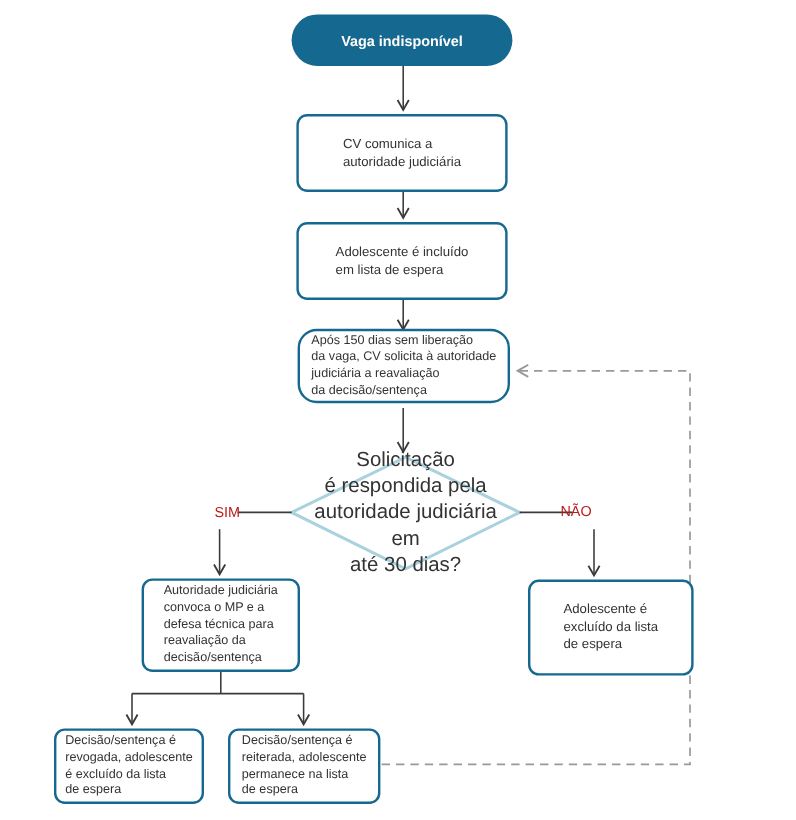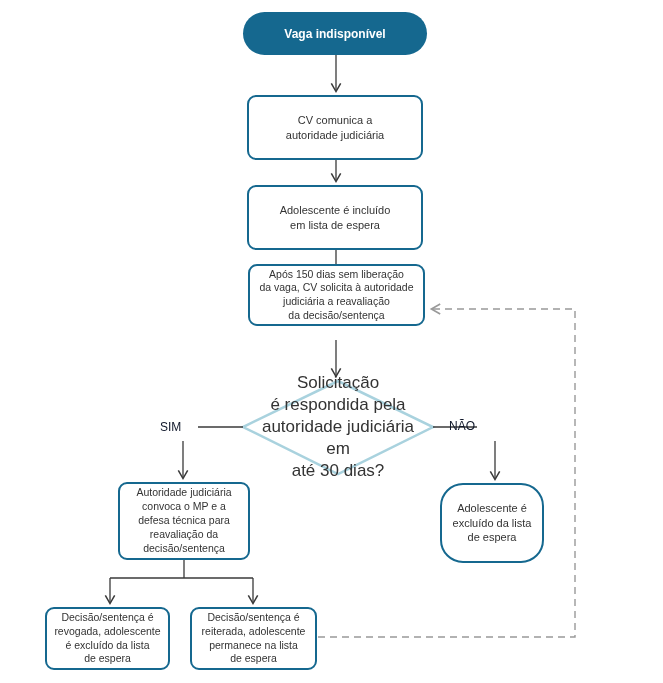--- a/index.html
+++ b/index.html
@@ -3,36 +3,36 @@
 <meta charset="utf-8">
 <style>
   html,body{margin:0;padding:0;background:#ffffff;}
   .canvas{
     position:relative;width:663px;height:683px;background:#ffffff;overflow:hidden;
     font-family:"Liberation Sans","DejaVu Sans",sans-serif;color:#333333;
   }
   .connector-layer{position:absolute;left:0;top:0;width:663px;height:683px;}
   .node{
     position:absolute;display:flex;align-items:center;justify-content:center;
-    text-align:center;box-sizing:border-box;
+    text-align:left;box-sizing:border-box;
   }
   .pill{
     background:#15688f;border-radius:22px;color:#ffffff;font-weight:bold;font-size:12px;
   }
   .rect{
     background:#ffffff;border:2px solid #15688f;border-radius:9px;font-size:11px;line-height:1.32;
   }
   .rect-small{font-size:10.5px;line-height:1.3;}
   .label{white-space:pre-line;}
   .diamond-label{
     position:absolute;display:flex;align-items:center;justify-content:center;
     text-align:center;font-size:17px;line-height:1.3;
   }
   .branch-label{
-    position:absolute;font-size:12px;color:#0f172a;text-align:left;
+    position:absolute;font-size:12px;color:#b91c1c;text-align:right;
   }
 </style>
 </head>
 <body>
 
 <div class="canvas">
 
   <svg class="connector-layer" width="663" height="683" viewBox="0 0 663 683">
     <defs>
       <marker id="arrowDark" viewBox="0 0 10 10" refX="7.5" refY="5" markerWidth="9" markerHeight="9" orient="auto-start-reverse">
@@ -71,21 +71,21 @@
   <div class="node rect" style="left:247px;top:185px;width:176px;height:65px;">
     <span class="label">Adolescente é incluído
 em lista de espera</span>
   </div>
 
   <div class="node rect" style="left:247px;top:95px;width:176px;height:65px;">
     <span class="label">CV comunica a
 autoridade judiciária</span>
   </div>
 
-  <div class="node rect rect-small" style="left:248px;top:264px;width:177px;height:62px;">
+  <div class="node rect rect-small" style="left:248px;top:274px;width:177px;height:62px;border-radius:16px;">
     <span class="label">Após 150 dias sem liberação
 da vaga, CV solicita à autoridade
 judiciária a reavaliação
 da decisão/sentença</span>
   </div>
 
   <div class="diamond-label" style="left:251px;top:388px;width:174px;height:78px;">
     <span class="label">Solicitação
 é respondida pela
 autoridade judiciária em
@@ -96,21 +96,21 @@
   <div class="branch-label" style="left:449px;top:419px;width:44px;">NÃO</div>
 
   <div class="node rect" style="left:118px;top:482px;width:132px;height:78px;font-size:10.5px;">
     <span class="label">Autoridade judiciária
 convoca o MP e a
 defesa técnica para
 reavaliação da
 decisão/sentença</span>
   </div>
 
-  <div class="node rect" style="left:440px;top:483px;width:104px;height:80px;border-radius:23px;">
+  <div class="node rect" style="left:440px;top:483px;width:138px;height:80px;">
     <span class="label">Adolescente é
 excluído da lista
 de espera</span>
   </div>
 
   <div class="node rect rect-small" style="left:45px;top:607px;width:125px;height:63px;">
     <span class="label">Decisão/sentença é
 revogada, adolescente
 é excluído da lista
 de espera</span>

